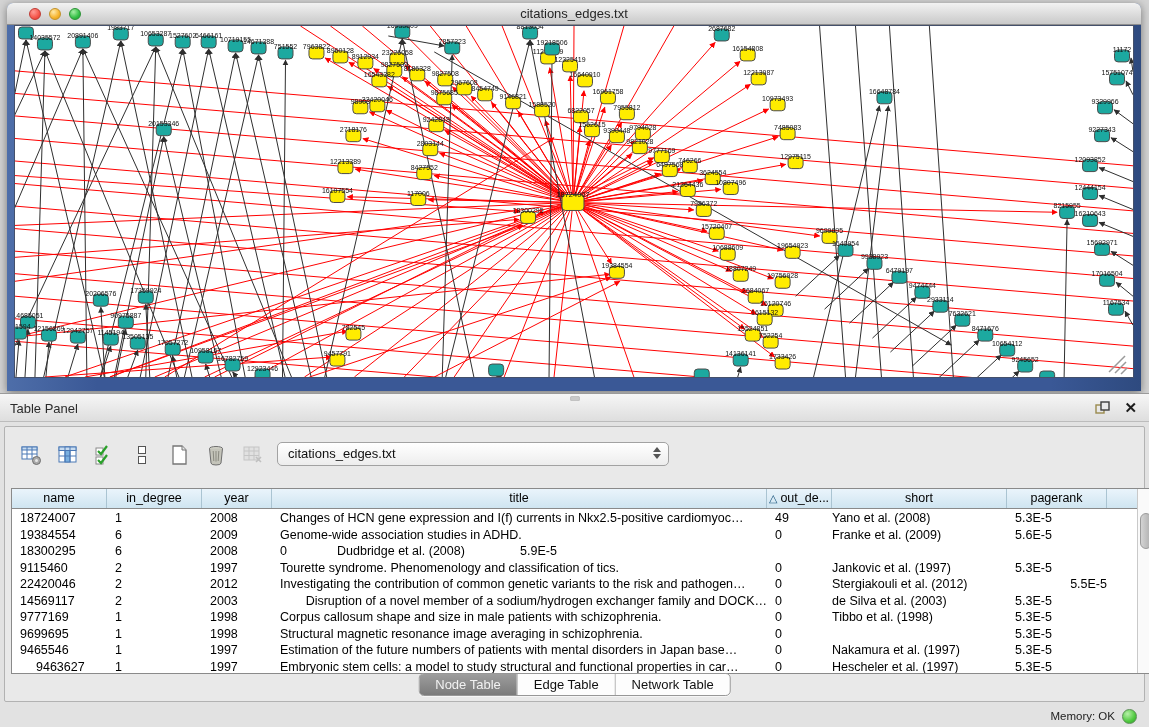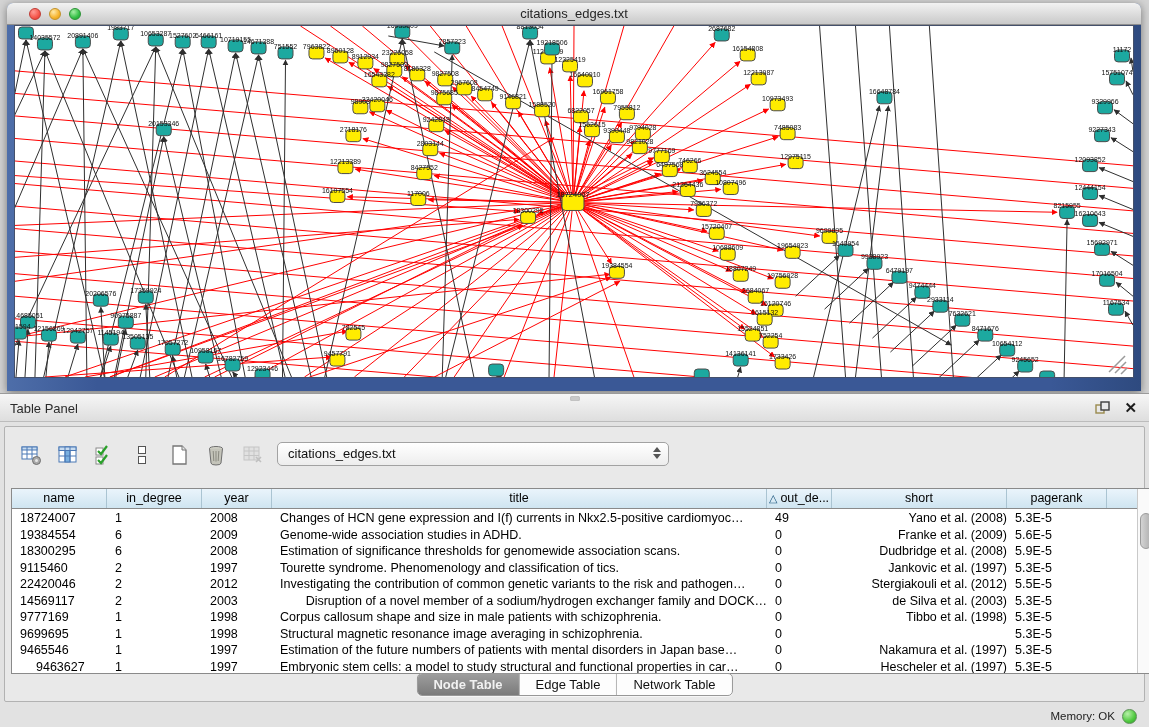--- a/index.html
+++ b/index.html
@@ -57,32 +57,32 @@
     background:#fff; border:1px solid #8a8a8a; }
   .thead { display:flex; height:20px; background:linear-gradient(#eaf4fb,#cfe5f1);
     border-bottom:1px solid #8a8a8a; }
   .th { font-size:12.5px; color:#000; line-height:19px; text-align:center;
     border-right:1px solid #aac4d2; overflow:hidden; white-space:nowrap; }
   .th .sort { color:#17527a; font-size:11px; }
   .tbody { position:absolute; left:0; top:21px; bottom:0; width:1097px; overflow:hidden; }
   .trow { display:flex; height:16.5px; }
   .td { font-size:12.5px; color:#000; line-height:16.5px; white-space:nowrap; overflow:hidden;
     padding-left:8px; }
-  .td.center { text-align:right; padding-left:0; }
+  .td.center { text-align:left; padding-left:0; }
   .vscroll { position:absolute; right:0; top:0; bottom:0; width:17px; background:#fafafa;
     border-left:1px solid #c9c9c9; }
   .vthumb { position:absolute; left:2px; right:2px; top:24px; height:36px; border-radius:6px;
     background:linear-gradient(90deg,#d4d4d4,#aeaeae); border:1px solid #9a9a9a; }
 
   .tabs { position:absolute; left:50%; transform:translateX(-50%); bottom:5px; display:flex;
     border:1px solid #979797; border-radius:5px; overflow:hidden; background:#fdfdfd;
     box-shadow:0 1px 0 rgba(255,255,255,.6); }
   .tab { font-size:13px; padding:3px 16px; color:#111; border-right:1px solid #b5b5b5; }
   .tab:last-child { border-right:none; }
-  .tab.active { background:linear-gradient(#9d9d9d,#7b7b7b); color:#f2f2f2;font-weight:bold; }
+  .tab.active { background:linear-gradient(#9d9d9d,#7b7b7b); color:#f2f2f2; }
 
   .status-bar { position:absolute; left:0; right:0; bottom:0; height:25px; }
   .memory { position:absolute; right:34px; bottom:5px; font-size:11.5px; color:#222; }
   .mem-dot { position:absolute; right:12px; bottom:3px; width:15px; height:15px; border-radius:50%;
     background:radial-gradient(circle at 35% 30%,#b7f0a8,#4fc93f 60%,#2d9e28); border:1px solid #5a8f54; }
 </style>
 </head>
 <body>
 
 <div class="stage">
@@ -642,42 +642,41 @@
               <div class="td" style="width: 70px;">2009</div>
               <div class="td" style="width: 495px;">Genome-wide association studies in ADHD.</div>
               <div class="td" style="width: 65px;">0</div>
               <div class="td center" style="width: 175px;">Franke et al. (2009)</div>
               <div class="td" style="width: 100px;">5.6E-5</div>
             </div>
             <div class="trow">
               <div class="td" style="width: 95px;">18300295</div>
               <div class="td" style="width: 95px;">6</div>
               <div class="td" style="width: 70px;">2008</div>
-              <div class="td" style="width: 495px;">Estimation of significance thresholds for genomewide association scans.</div>
               <div class="td" style="width: 65px;">0</div>
               <div class="td center" style="width: 175px;">Dudbridge et al. (2008)</div>
               <div class="td" style="width: 100px;">5.9E-5</div>
             </div>
             <div class="trow">
               <div class="td" style="width: 95px;">9115460</div>
               <div class="td" style="width: 95px;">2</div>
               <div class="td" style="width: 70px;">1997</div>
               <div class="td" style="width: 495px;">Tourette syndrome. Phenomenology and classification of tics.</div>
               <div class="td" style="width: 65px;">0</div>
               <div class="td center" style="width: 175px;">Jankovic et al. (1997)</div>
               <div class="td" style="width: 100px;">5.3E-5</div>
             </div>
             <div class="trow">
               <div class="td" style="width: 95px;">22420046</div>
               <div class="td" style="width: 95px;">2</div>
               <div class="td" style="width: 70px;">2012</div>
               <div class="td" style="width: 495px;">Investigating the contribution of common genetic variants to the risk and pathogen…</div>
               <div class="td" style="width: 65px;">0</div>
               <div class="td center" style="width: 175px;">Stergiakouli et al. (2012)</div>
-              <div class="td" style="width: 100px;">5.5E-5</div>
+              <div class="td" style="width: 100px; text-align: right;">5.5E-5</div>
             </div>
             <div class="trow">
               <div class="td" style="width: 95px;">14569117</div>
               <div class="td" style="width: 95px;">2</div>
               <div class="td" style="width: 70px;">2003</div>
               <div class="td" style="width: 495px; text-align: right;">Disruption of a novel member of a sodium/hydrogen exchanger family and DOCK…</div>
               <div class="td" style="width: 65px;">0</div>
               <div class="td center" style="width: 175px;">de Silva et al. (2003)</div>
               <div class="td" style="width: 100px;">5.3E-5</div>
             </div>

